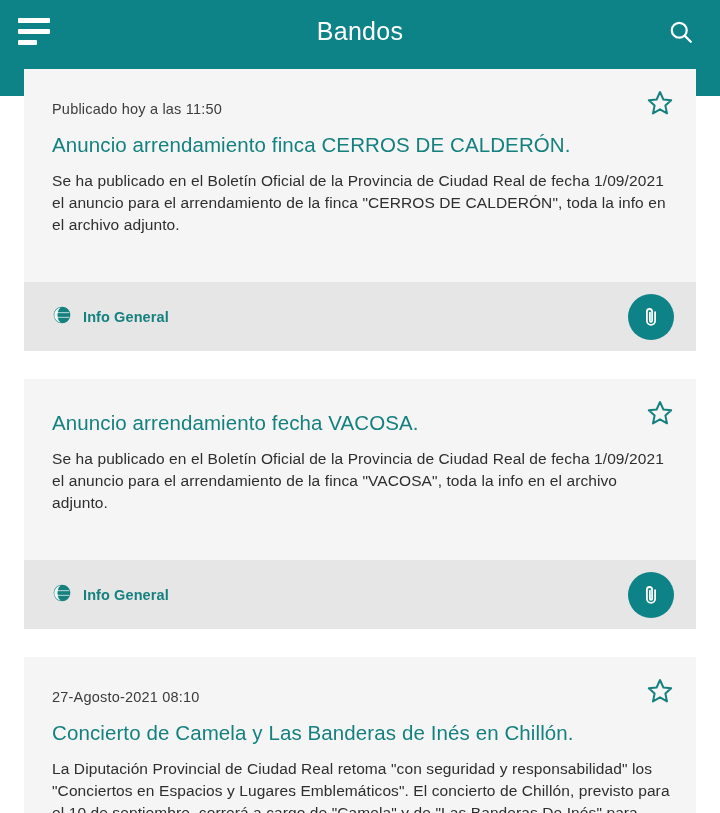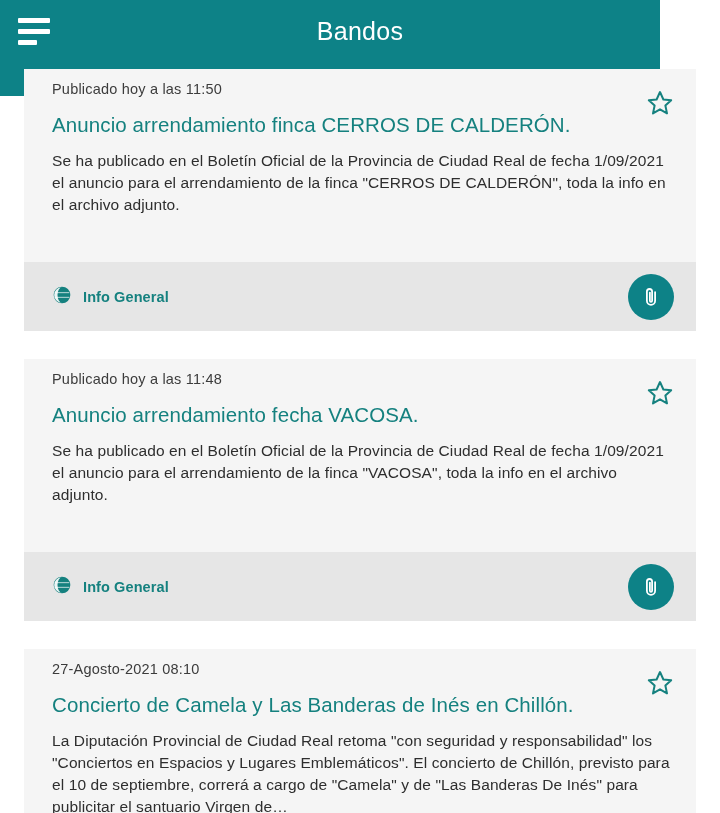--- a/index.html
+++ b/index.html
@@ -16,21 +16,21 @@
     position: relative;
     width: 720px;
     height: 813px;
     background: #ffffff;
   }
 
   
   .appbar {
     position: absolute;
     top: 0; left: 0;
-    width: 660px;
+    width: 720px;
     height: 96px;
     background: #0d8287;
     z-index: 1;
   }
 
   .appbar-row {
     position: absolute;
     top: 0; left: 0;
     width: 720px;
     height: 63px;
@@ -90,21 +90,21 @@
   }
 
   .card {
     width: 672px;
     margin: 0 auto 28px auto;
     background: #f5f5f5;
   }
 
   .card-body {
     position: relative;
-    padding: 12px 26px 22px 28px;
+    padding: 32px 26px 22px 28px;
   }
 
   .card-date {
     font-size: 14.5px;
     color: #3c3c3c;
     letter-spacing: 0.2px;
     margin-bottom: 16px;
   }
 
   .card-title {
@@ -221,21 +221,20 @@
         <div class="attach-btn">
           <svg width="24" height="24" viewBox="0 0 24 24" fill="none" stroke="#ffffff" stroke-width="1.8" stroke-linecap="round">
             <path d="M16.1 7.2 v8.6 a4.1 4.1 0 0 1 -8.2 0 V6.6 a2.6 2.6 0 0 1 5.2 0 v9.1 a1.1 1.1 0 0 1 -2.2 0 V7.6"></path>
           </svg>
         </div>
       </div>
     </div>
 
     <div class="card">
       <div class="card-body">
-        <div class="card-date">Publicado hoy a las 11:48</div>
         <div class="card-title">Anuncio arrendamiento fecha VACOSA.</div>
         <div class="card-text">Se ha publicado en el Boletín Oficial de la Provincia de Ciudad Real de fecha 1/09/2021 el anuncio para el arrendamiento de la finca "VACOSA", toda la info en el archivo adjunto.</div>
         <div class="star-btn">
           <svg width="28" height="28" viewBox="0 0 24 24" fill="none" stroke="#15817f" stroke-width="1.7" stroke-linejoin="round">
             <polygon points="12,2.6 14.9,9 21.6,9.6 16.6,14.2 18,20.9 12,17.4 6,20.9 7.4,14.2 2.4,9.6 9.1,9"></polygon>
           </svg>
         </div>
       </div>
       <div class="card-footer">
         <div class="category">

